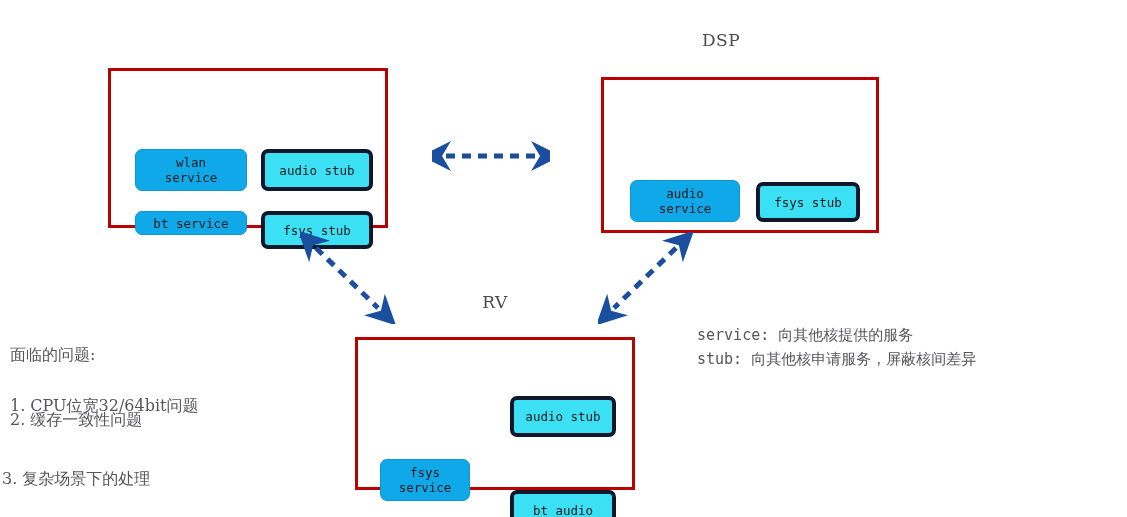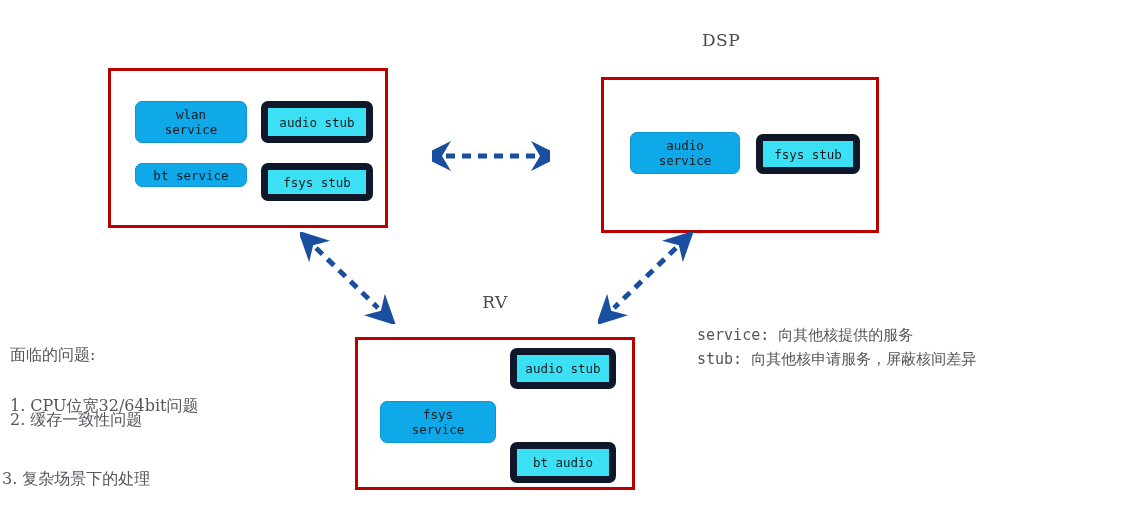--- a/index.html
+++ b/index.html
@@ -42,28 +42,29 @@
     border-radius: 7px;
     display: flex;
     align-items: center;
     justify-content: center;
     text-align: center;
     font-family: "DejaVu Sans Mono", "Liberation Mono", monospace;
     font-size: 12.5px;
     line-height: 15px;
     color: #1b1b1b;
     white-space: pre-line;
+    margin-top: 48px;
   }
   .node.service {
     background: #0fa8e8;
     border: 1px solid #0e96cf;
   }
   .node.stub {
     background: #3ce0f5;
-    border: 7px solid #0f172a;
+    border: 4px solid #0f172a;
   }
 
   
   .arrow {
     position: absolute;
   }
 
   
   .cn-text {
     position: absolute;
@@ -99,21 +100,21 @@
 
   <div class="core-box" style="left:601px; top:77px; width:278px; height:156px;">
     <div class="node service" style="left:26px; top:52px; width:110px; height:42px;">audio
 service</div>
     <div class="node stub" style="left:152px; top:54px; width:104px; height:40px;">fsys stub</div>
   </div>
 
   <div class="group-title" style="left:355px; top:292px; width:280px;">RV</div>
 
   <div class="core-box" style="left:355px; top:337px; width:280px; height:153px;">
-    <div class="node service" style="left:22px; top:61px; width:116px; height:42px;">fsys
+    <div class="node service" style="left:22px; top:71px; width:90px; height:42px;">fsys
 service</div>
     <div class="node stub" style="left:152px; top:8px; width:106px; height:41px;">audio stub</div>
     <div class="node stub" style="left:152px; top:102px; width:106px; height:41px;">bt audio</div>
   </div>
 
   <svg class="arrow" style="left:432px; top:130px;" width="118" height="52">
     <defs>
       <marker id="headL" markerWidth="6" markerHeight="6" refX="5" refY="3" orient="auto" markerUnits="strokeWidth">
         <path d="M6,0 L0,3 L6,6 L4.2,3 Z" fill="#1a4fa0"></path>
       </marker>

